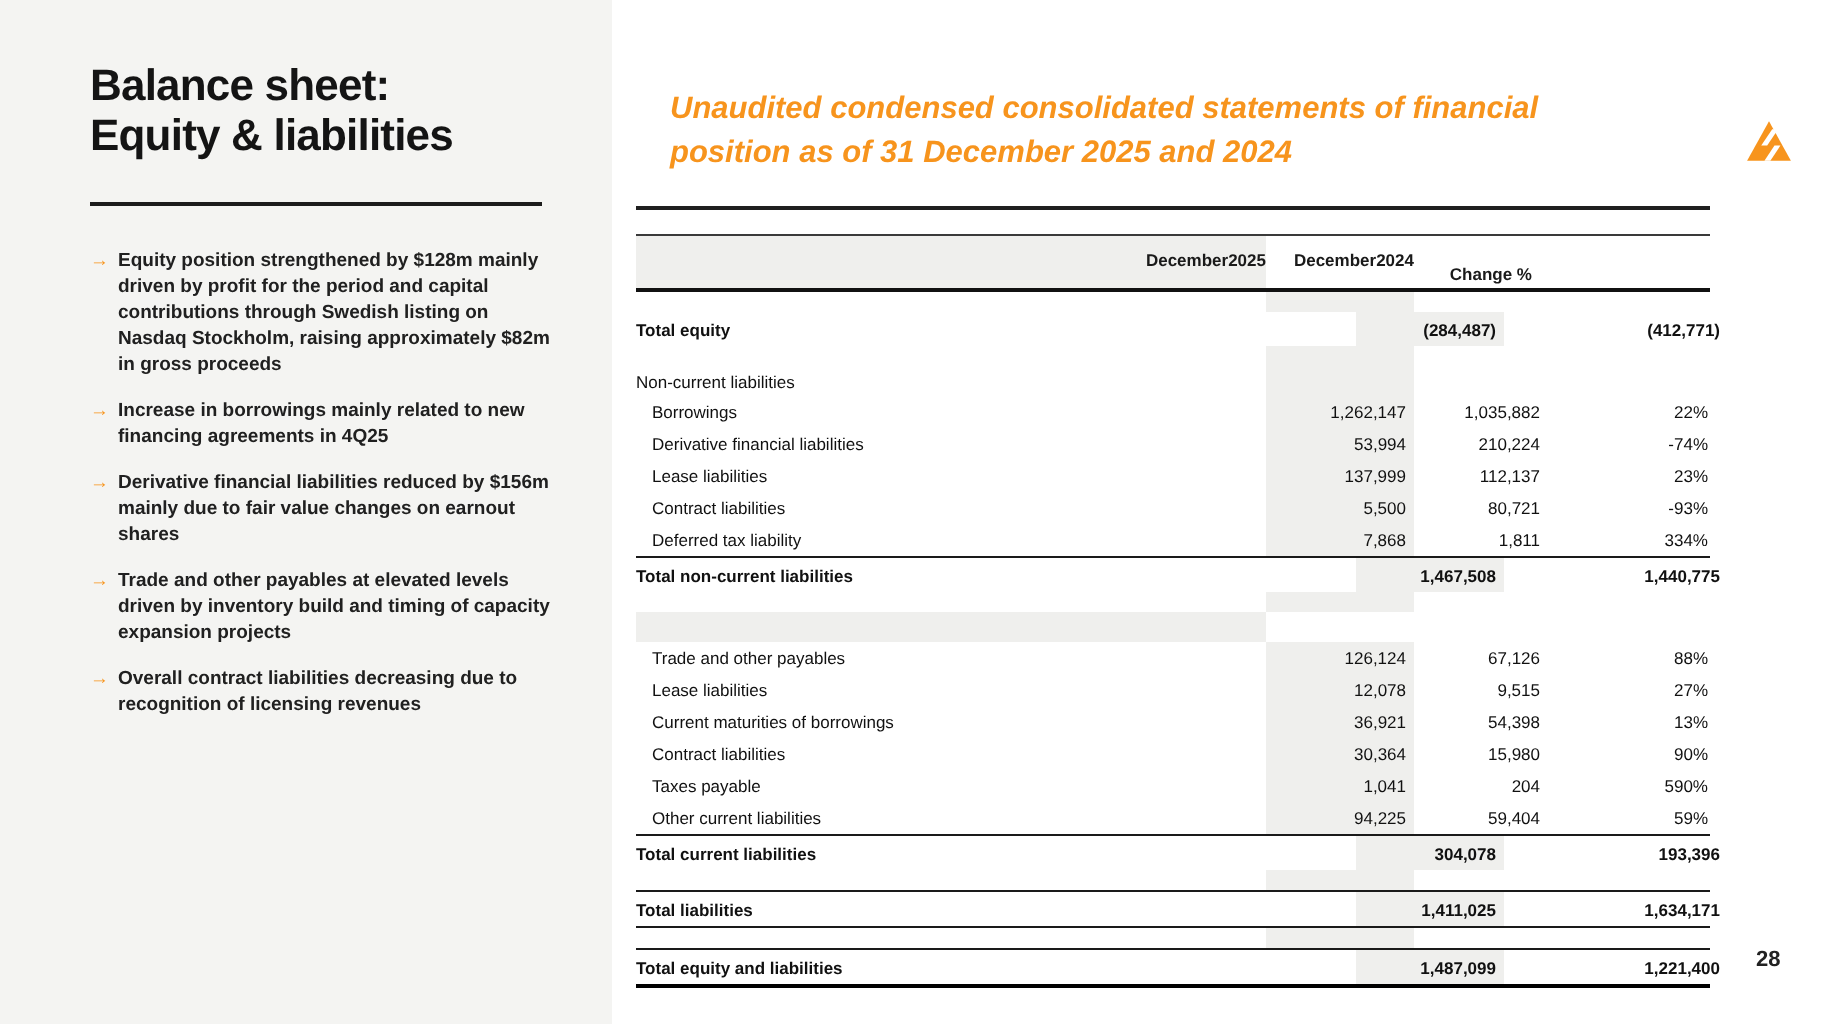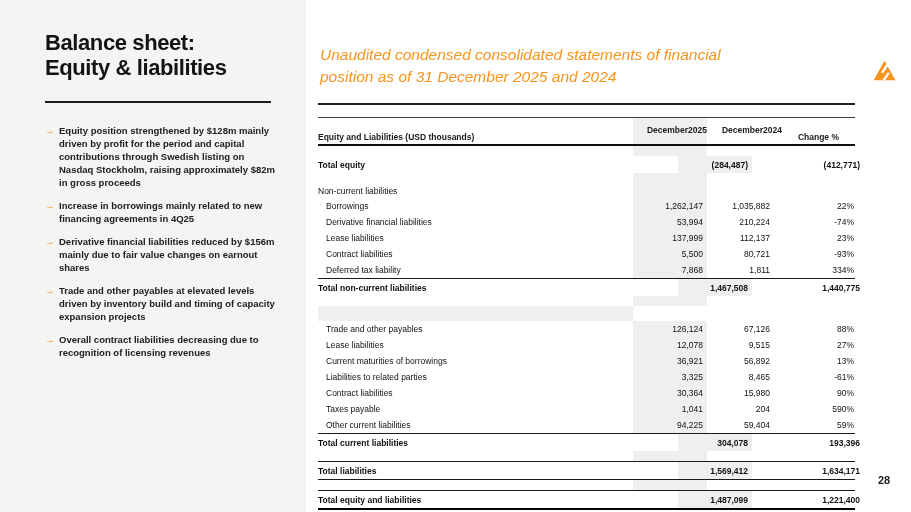--- a/index.html
+++ b/index.html
@@ -14,22 +14,22 @@
     font-size:22px;line-height:1.14;font-weight:700;letter-spacing:-0.4px;color:#141414;
     white-space:pre-line;
   }
   .left-divider{position:absolute;left:45px;top:101px;width:226px;height:2px;background:#1c1c1c;}
   .bullets{position:absolute;left:45px;top:124px;width:236px;}
   .bullet{display:flex;margin-bottom:10px;}
   .bullet .arrow{flex:none;width:14px;color:var(--accent,#F7941D);font-size:9.5px;line-height:13px;}
   .bullet .bullet-text{font-size:9.5px;line-height:13px;color:#202020;font-weight:bold;}
   
   .statement-heading{
-    position:absolute;left:320px;top:44px;margin:0;width:552px;
-    font-size:15.5px;line-height:1.4;font-weight:400;font-style:italic;color:var(--accent,#F7941D);
+    position:absolute;left:335px;top:44px;margin:0;width:552px;
+    font-size:15.5px;line-height:1.4;font-weight:700;font-style:italic;color:var(--accent,#F7941D);
     white-space:pre-line;
   }
   .heading-underline{position:absolute;left:318px;top:103px;width:537px;height:2px;background:#1f1f1f;}
   .logo{position:absolute;left:873px;top:60px;width:23px;height:21px;}
   
   .fin-table{position:absolute;left:318px;top:117px;width:537px;}
   .t-header{
     display:grid;grid-template-columns:315px 74px 75px 73px;height:26px;
     border-top:1px solid #3a3a3a;border-bottom:2px solid #111;font-weight:700;font-size:8.5px;
   }
@@ -94,21 +94,20 @@
   <div class="logo">
     <svg viewBox="0 0 100 92" width="23" height="21" aria-hidden="true">
       <polygon points="50,3 98,89 2,89" fill="#F7941D"></polygon>
       <polygon points="57,20 70,20 46,56 33,56" fill="#ffffff"></polygon>
       <polygon points="62,56 75,56 53,89 40,89" fill="#ffffff"></polygon>
     </svg>
   </div>
 
   <div class="fin-table">
     <div class="t-header">
-      <div class="th-label">Equity and Liabilities (USD thousands)</div>
       <div class="th-col band">
         <span>December</span>
         <span>2025</span>
       </div>
       <div class="th-col">
         <span>December</span>
         <span>2024</span>
       </div>
       <div class="th-chg">Change %</div>
     </div>
@@ -192,28 +191,22 @@
         </div>
         <div class="t-row item">
           <div class="c-label ind">Lease liabilities</div>
           <div class="c-v25 band">12,078</div>
           <div class="c-v24">9,515</div>
           <div class="c-chg">27%</div>
         </div>
         <div class="t-row item">
           <div class="c-label ind">Current maturities of borrowings</div>
           <div class="c-v25 band">36,921</div>
-          <div class="c-v24">56,892</div>
+          <div class="c-v24">54,398</div>
           <div class="c-chg">13%</div>
-        </div>
-        <div class="t-row item">
-          <div class="c-label ind">Liabilities to related parties</div>
-          <div class="c-v25 band">3,325</div>
-          <div class="c-v24">8,465</div>
-          <div class="c-chg">-61%</div>
         </div>
         <div class="t-row item">
           <div class="c-label ind">Contract liabilities</div>
           <div class="c-v25 band">30,364</div>
           <div class="c-v24">15,980</div>
           <div class="c-chg">90%</div>
         </div>
         <div class="t-row item">
           <div class="c-label ind">Taxes payable</div>
           <div class="c-v25 band">1,041</div>
@@ -233,21 +226,21 @@
           <div class="c-chg">57%</div>
         </div>
         <div class="t-row spacer">
           <div class="c-label"></div>
           <div class="c-v25 band"></div>
           <div class="c-v24"></div>
           <div class="c-chg"></div>
         </div>
         <div class="t-row total b-topbottom">
           <div class="c-label">Total liabilities</div>
-          <div class="c-v25 band">1,569,412</div>
+          <div class="c-v25 band">1,411,025</div>
           <div class="c-v24">1,634,171</div>
           <div class="c-chg">8%</div>
         </div>
         <div class="t-row spacer">
           <div class="c-label"></div>
           <div class="c-v25 band"></div>
           <div class="c-v24"></div>
           <div class="c-chg"></div>
         </div>
         <div class="t-row grand b-grand">

